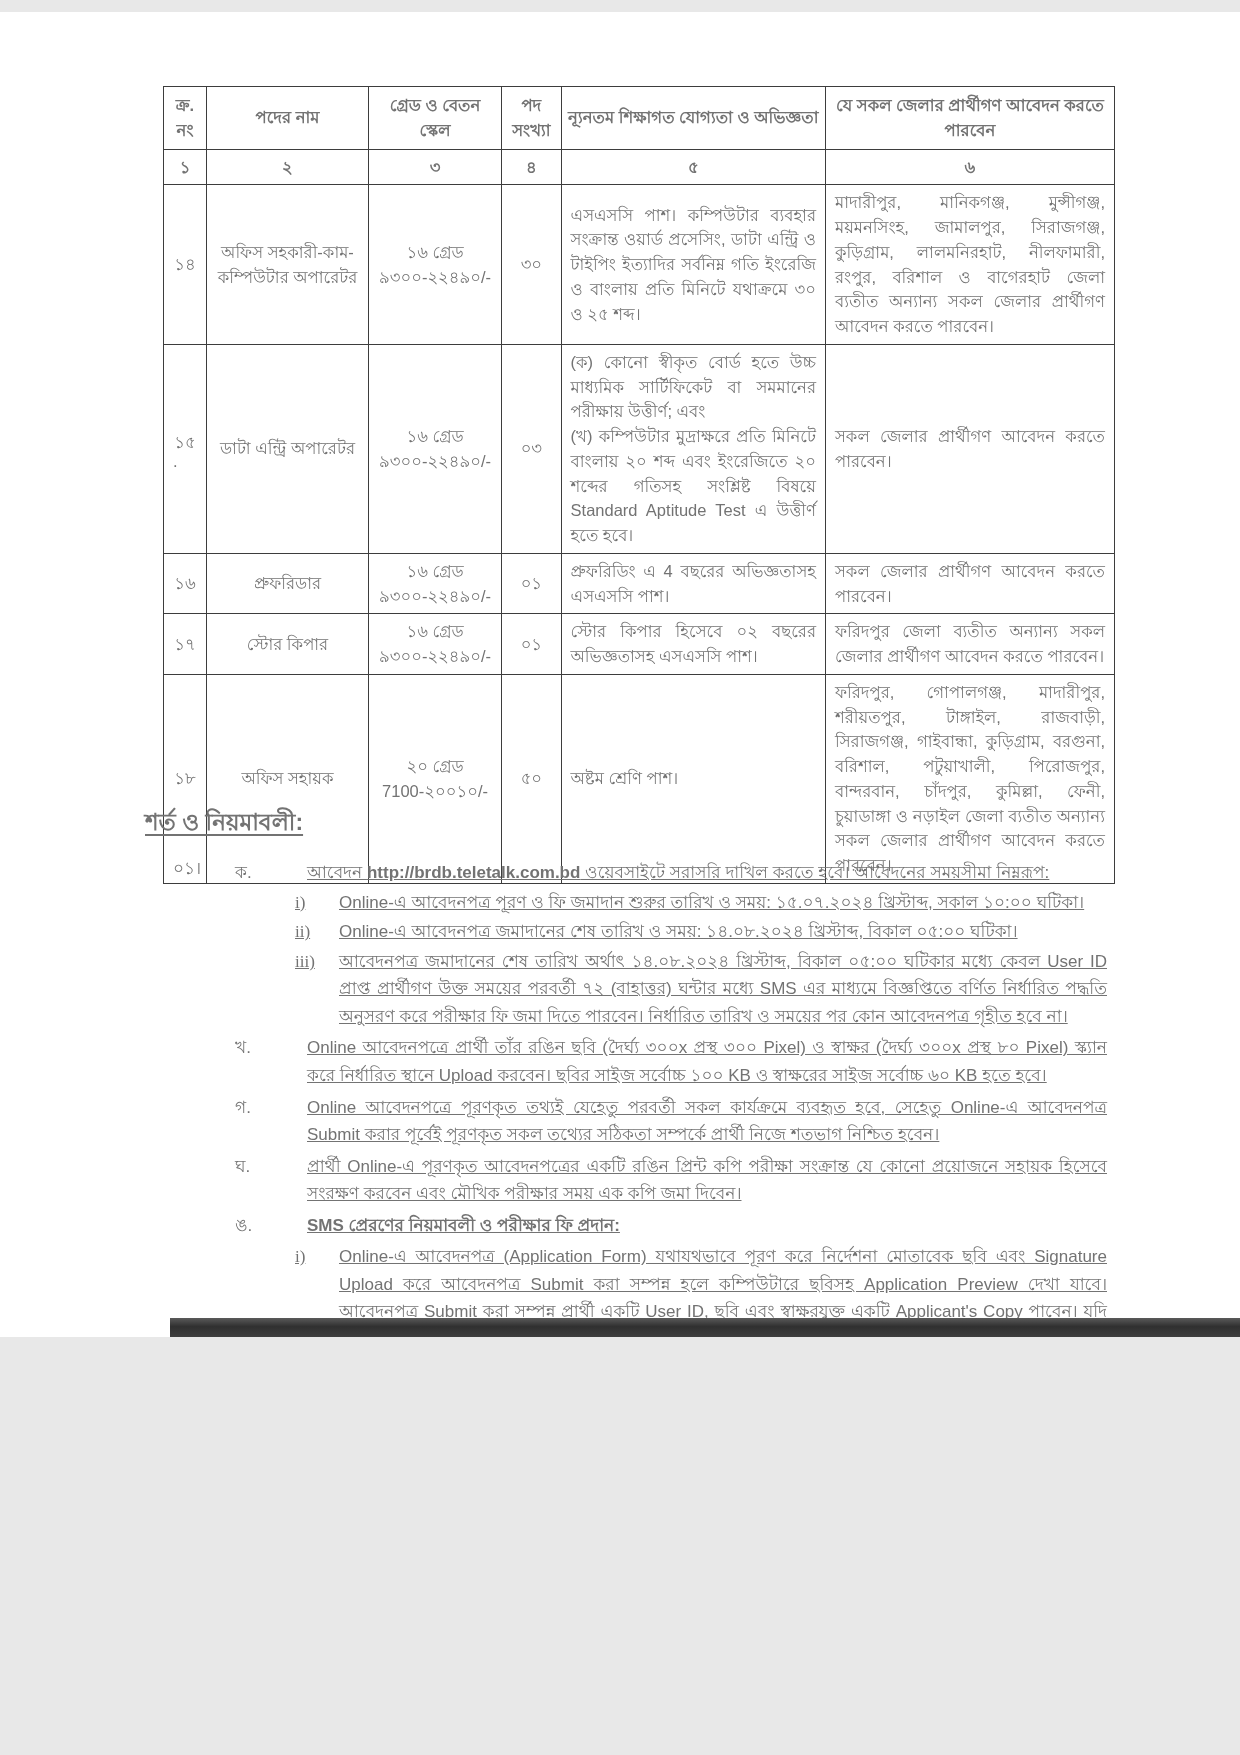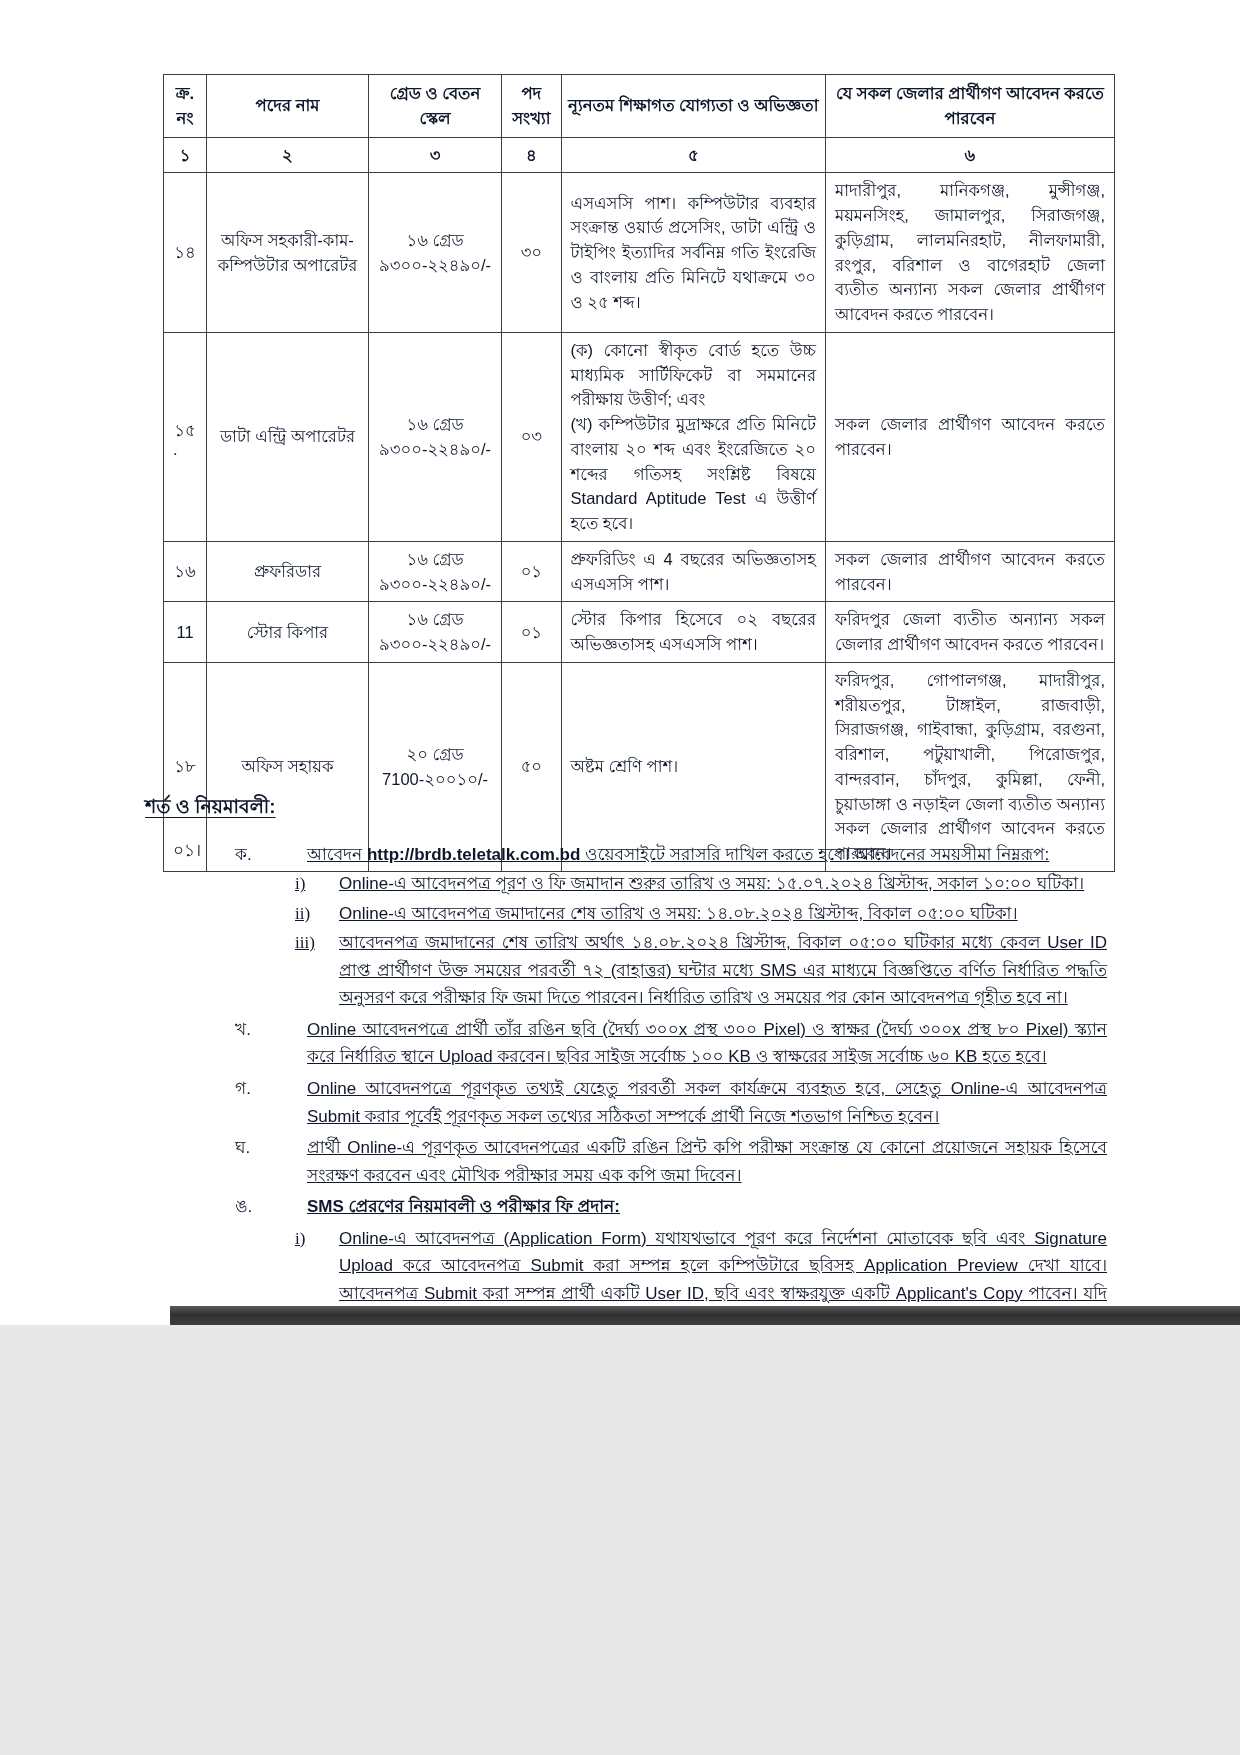--- a/index.html
+++ b/index.html
@@ -2,22 +2,22 @@
 <html lang="bn"><head>
 <meta charset="utf-8">
 <style>
   html,body{margin:0;padding:0;background:#e8e8e8;}
   .page{
     position:relative;
     width:1240px;height:1325px;
     background:#ffffff;
     overflow:hidden;
     font-family:"Liberation Sans", sans-serif;
-    color:#0f172a;
-    margin:0 auto;
+    color:#737373;
+    margin:12px auto;
   }
   
   .table-wrap{position:absolute;left:163px;top:74px;width:952px;}
   table.jobs{border-collapse:collapse;width:100%;table-layout:fixed;}
   table.jobs td,table.jobs th{
     border:1.4px solid #3d3d3d;
     padding:5px 9px;
     font-size:16.5px;
     line-height:1.5;
     vertical-align:middle;
@@ -36,21 +36,21 @@
   td.c-grade{text-align:center;}
   td.c-vac{text-align:center;}
   td.c-qual{vertical-align:top;text-align:justify;}
   td.c-dist{text-align:justify;}
   td.c-dist.v-top{vertical-align:top;}
   .qual-p{margin:0;}
   .serial-dot{line-height:0.8;text-align:left;}
   
   .terms{position:absolute;left:145px;top:792px;width:962px;font-size:17px;line-height:1.62;}
   .terms-heading{
-    font-weight:bold;font-size:19px;
+    font-weight:bold;font-size:23px;
     text-decoration:underline;text-underline-offset:4px;
     margin:0 0 14px 0;
   }
   .term-item{display:flex;}
   .term-no{width:90px;flex:0 0 90px;padding-left:28px;box-sizing:border-box;}
   .term-body{flex:1;}
   .term-title{font-weight:bold;margin:0 0 6px 0;}
   .sub-item{display:flex;margin-top:4px;}
   .sub-label{width:72px;flex:0 0 72px;}
   .sub-body{flex:1;text-align:justify;text-decoration:underline;}
@@ -138,21 +138,21 @@
           <div>৯৩০০-২২৪৯০/-</div>
         </td>
         <td class="c-vac">০১</td>
         <td class="c-qual">
           <p class="qual-p">প্রুফরিডিং এ 4 বছরের অভিজ্ঞতাসহ এসএসসি পাশ।</p>
         </td>
         <td class="c-dist">সকল জেলার প্রার্থীগণ আবেদন করতে পারবেন।</td>
       </tr>
 
       <tr>
-        <td class="c-serial">11</td>
+        <td class="c-serial">১৭</td>
         <td class="c-post">স্টোর কিপার</td>
         <td class="c-grade">
           <div>১৬ গ্রেড</div>
           <div>৯৩০০-২২৪৯০/-</div>
         </td>
         <td class="c-vac">০১</td>
         <td class="c-qual">
           <p class="qual-p">স্টোর কিপার হিসেবে ০২ বছরের অভিজ্ঞতাসহ এসএসসি পাশ।</p>
         </td>
         <td class="c-dist">ফরিদপুর জেলা ব্যতীত অন্যান্য সকল জেলার প্রার্থীগণ আবেদন করতে পারবেন।</td>

